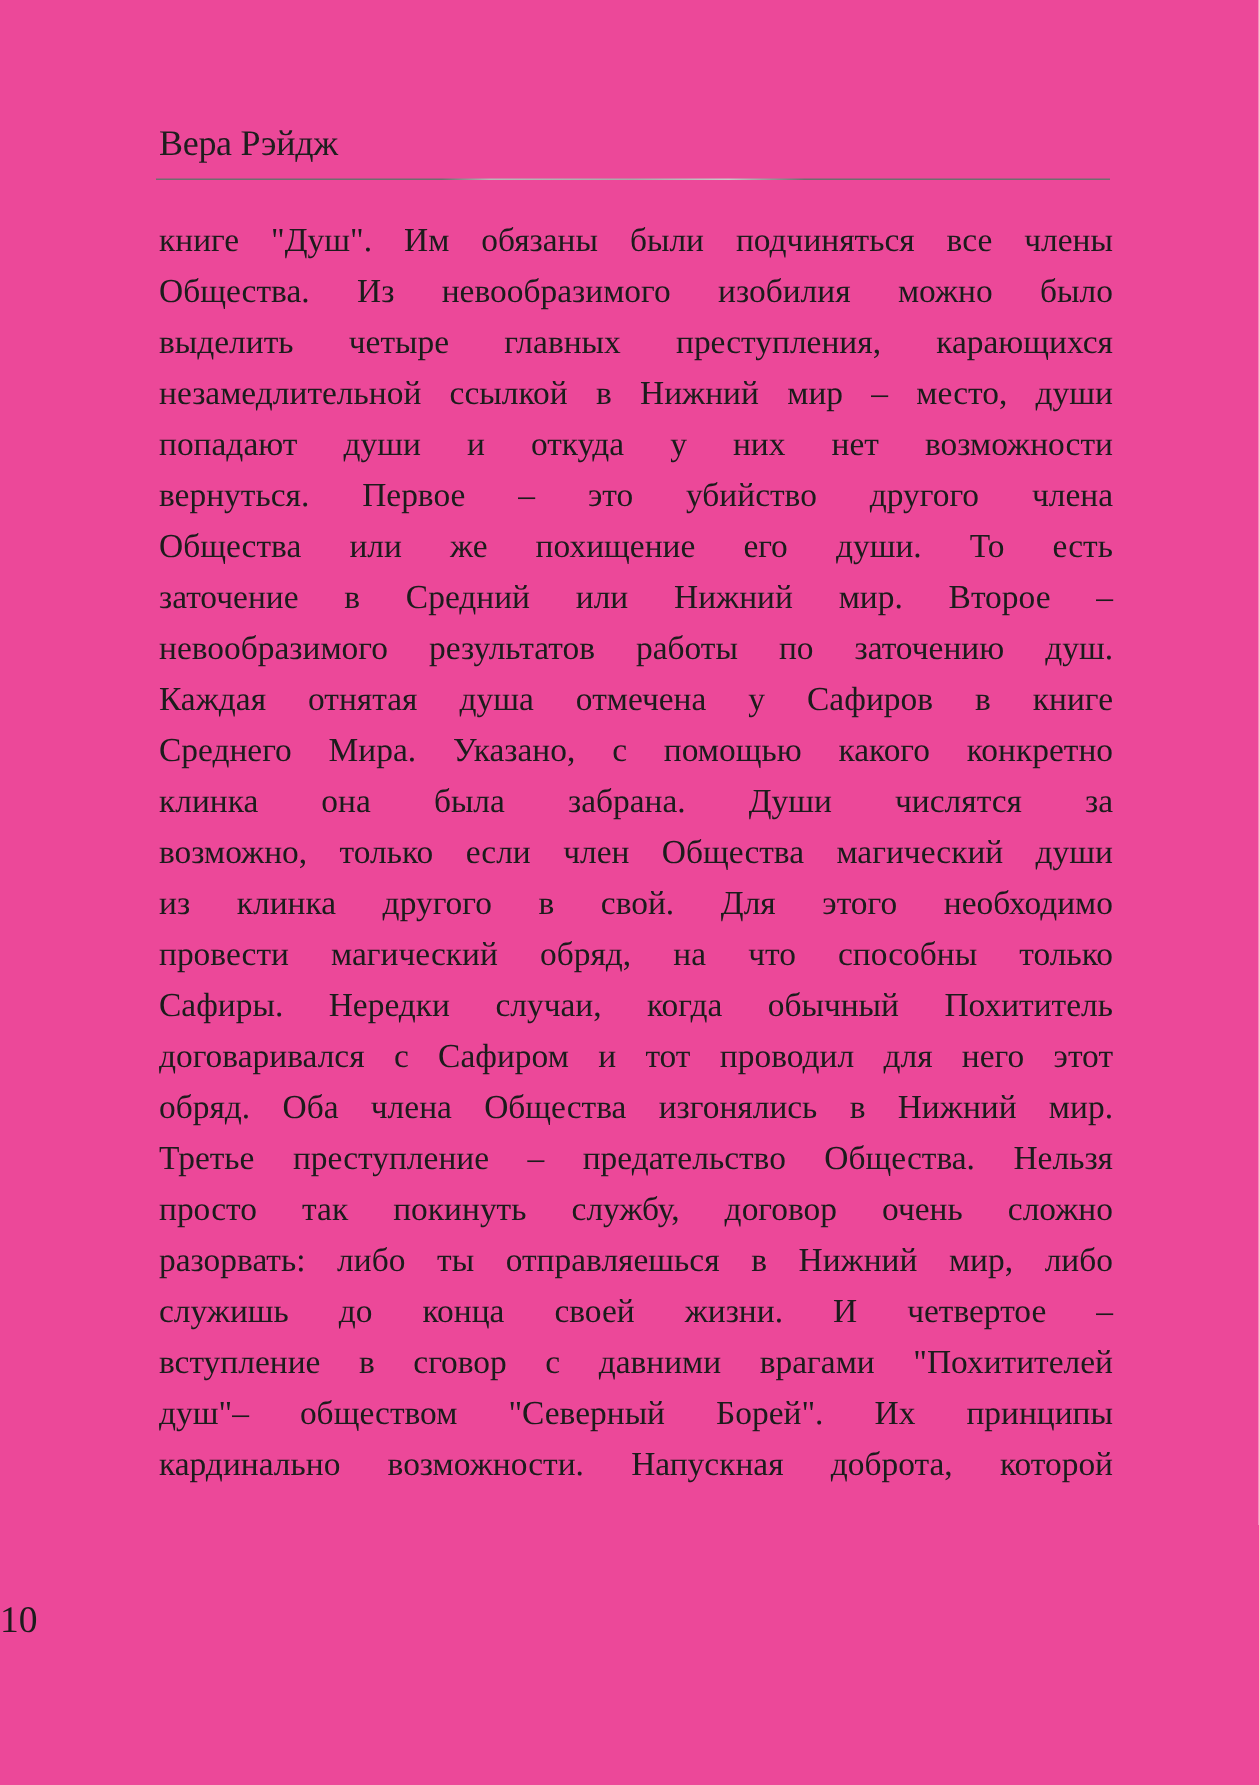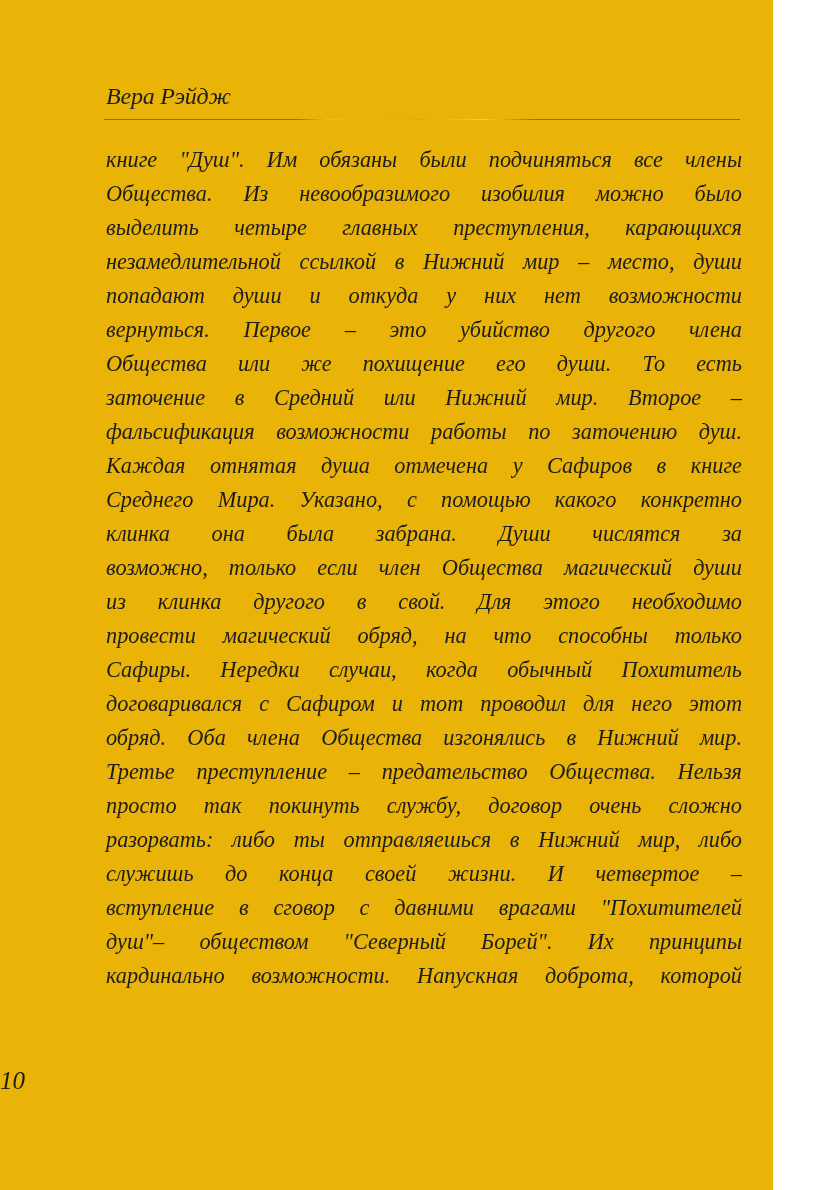--- a/index.html
+++ b/index.html
@@ -11,24 +11,23 @@
       width: 839px;
       height: 1190px;
       position: relative;
       overflow: hidden;
       font-family: "DejaVu Serif", "Liberation Serif", serif;
       color: #1a1a1a;
     }
     .page {
       position: absolute;
       left: 0; top: 0;
-      width: 773px;
+      width: 839px;
       height: 1190px;
-      background: #eab308;
-      font-style: italic;
+      background: #ec4899;
     }
     .running-header {
       position: absolute;
       left: 106px;
       top: 82px;
       font-family: "Liberation Serif", "DejaVu Serif", serif;
       font-size: 24px;
       line-height: 28px;
       color: #1e1e1e;
       letter-spacing: -0.2px;
@@ -81,21 +80,21 @@
 
   <div class="body-text">
     <span class="line">книге "Душ". Им обязаны были подчиняться все члены</span>
     <span class="line">Общества. Из невообразимого изобилия можно было</span>
     <span class="line">выделить четыре главных преступления, карающихся</span>
     <span class="line">незамедлительной ссылкой в Нижний мир – место, души</span>
     <span class="line">попадают души и откуда у них нет возможности</span>
     <span class="line">вернуться. Первое – это убийство другого члена</span>
     <span class="line">Общества или же похищение его души. То есть</span>
     <span class="line">заточение в Средний или Нижний мир. Второе –</span>
-    <span class="line">фальсификация возможности работы по заточению душ.</span>
+    <span class="line">невообразимого результатов работы по заточению душ.</span>
     <span class="line">Каждая отнятая душа отмечена у Сафиров в книге</span>
     <span class="line">Среднего Мира. Указано, с помощью какого конкретно</span>
     <span class="line">клинка она была забрана. Души числятся за</span>
     <span class="line">возможно, только если член Общества магический души</span>
     <span class="line">из клинка другого в свой. Для этого необходимо</span>
     <span class="line">провести магический обряд, на что способны только</span>
     <span class="line">Сафиры. Нередки случаи, когда обычный Похититель</span>
     <span class="line">договаривался с Сафиром и тот проводил для него этот</span>
     <span class="line">обряд. Оба члена Общества изгонялись в Нижний мир.</span>
     <span class="line">Третье преступление – предательство Общества. Нельзя</span>

